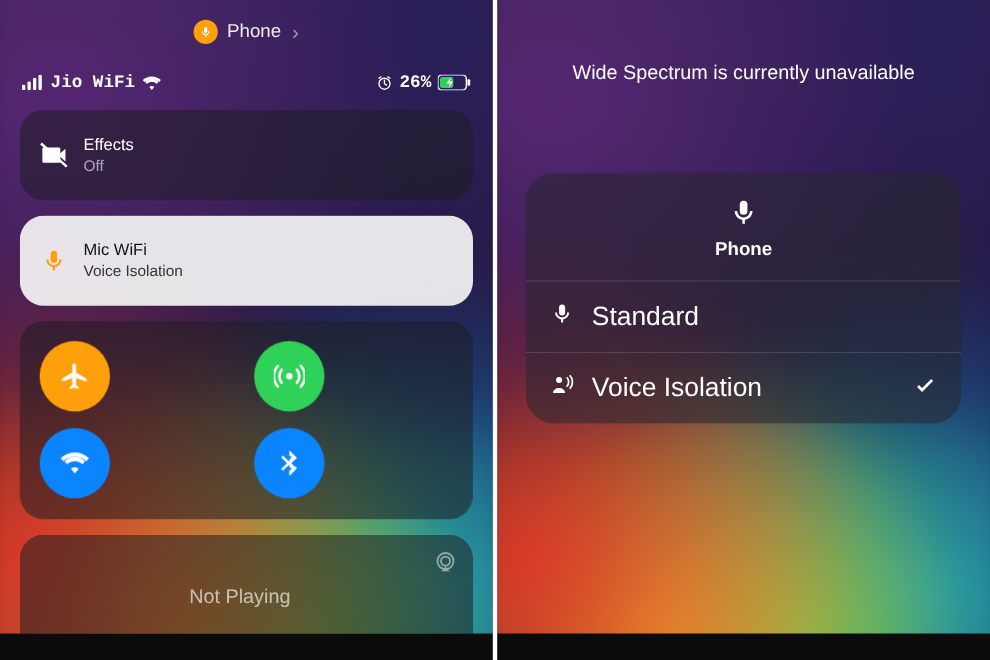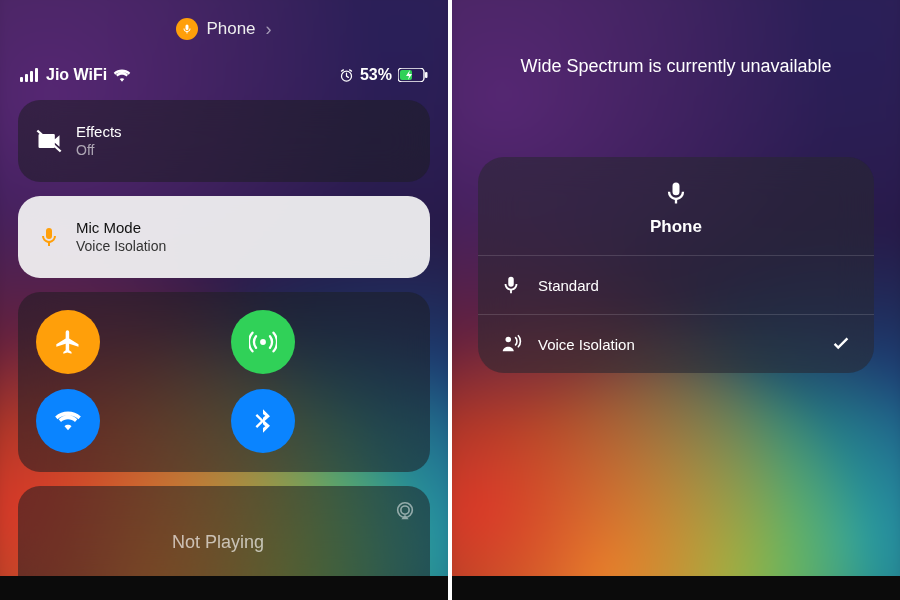--- a/index.html
+++ b/index.html
@@ -26,21 +26,21 @@
   .divider    { width: 4px; background: #fff; z-index: 5; }
   .pane.right { width: 448px; }
 
   
   .pill-row { position: relative; display: flex; justify-content: center; align-items: center; gap: 8px; margin-top: 18px; color: #eee; font-size: 17px; }
   .pill-icon { width: 22px; height: 22px; border-radius: 50%; background: #ff9f0a; display: flex; align-items: center; justify-content: center; }
   .pill-icon svg { width: 12px; height: 12px; fill: #fff; }
   .chevron { color: rgba(255,255,255,0.55); font-size: 18px; margin-left: 2px; }
 
   .status { position: relative; display: flex; align-items: center; justify-content: space-between; padding: 0 20px; margin-top: 26px; color: #fff; font-size: 16px; font-weight: 600; }
-  .status .sl, .status .sr { display: flex; align-items: center; gap: 6px; }
+  .status .sl, .status .sr { display: flex; align-items: center; gap: 6px; font-family: Liberation Mono, monospace; }
   .status svg { fill: #fff; }
 
   .grid { position: relative; padding: 16px 18px 0 18px; display: grid; grid-template-columns: 1fr; gap: 14px; }
 
   .tile { border-radius: 22px; background: rgba(30,30,35,0.55); backdrop-filter: blur(20px); color: #fff; }
   .tile-sm { height: 82px; display: flex; align-items: center; gap: 12px; padding: 0 16px; }
   .tile-sm.light { background: rgba(245,245,245,0.92); color: #111; }
   .tile-sm .ico { width: 30px; height: 30px; display:flex; align-items:center; justify-content:center; }
   .tile-sm .txt { display:flex; flex-direction:column; line-height:1.25; font-size:15px; }
   .tile-sm .txt .sub { color: rgba(255,255,255,0.6); font-size:14px; }
@@ -68,21 +68,21 @@
   .bottom-row .tile-focus { grid-column: 1; }
   .bottom-row .pair { display:flex; gap:14px; justify-content:flex-end; }
   .slim { width:86px; height:86px; border-radius:22px; background: rgba(30,30,35,0.55); display:flex; align-items:flex-end; justify-content:center; padding-bottom:10px; }
 
   
   .banner { position:relative; text-align:center; color:#fff; font-size:18px; margin-top:56px; padding:0 30px; }
   .card { position:relative; margin: 80px 26px 0 26px; border-radius:26px; background: rgba(40,40,48,0.55); backdrop-filter: blur(18px); color:#fff; overflow:hidden; }
   .card-head { display:flex; flex-direction:column; align-items:center; gap:10px; padding:22px 0 18px 0; }
   .card-head svg { width:28px; height:28px; fill:#fff; }
   .card-head .t { font-size:17px; font-weight:600; }
-  .opt { display:flex; align-items:center; gap:16px; padding:18px 22px; border-top:1px solid rgba(255,255,255,0.14); font-size:15px; position:relative; }
+  .opt { display:flex; gap:16px; padding:18px 22px; border-top:1px solid rgba(255,255,255,0.14); font-size:24px; position:relative; }
   .opt svg.lead { width:22px; height:22px; fill:#fff; flex-shrink:0; }
   .opt .chk { position:absolute; right:22px; }
   .opt .chk svg { width:22px; height:22px; stroke:#fff; stroke-width:2.6; fill:none; }
 </style>
 </head>
 <body>
 
 <div class="pane left">
   <div class="bg"></div>
 
@@ -108,21 +108,21 @@
       <svg width="18" height="14" viewBox="0 0 24 18">
           <path d="M12 18l3-3.6c-1.7-1.6-4.3-1.6-6 0L12 18zm-6-7.1c3.3-3.2 8.7-3.2 12 0l2-2.4C15.6 4 8.4 4 4 8.5l2 2.4zM1 6.1C7 .3 17 .3 23 6.1l-2 2.4C16.2 3.8 7.8 3.8 3 8.5L1 6.1z"></path>
         </svg>
     </div>
     <div class="sr">
       <svg width="15" height="15" viewBox="0 0 24 24">
           <circle cx="12" cy="13" r="8" fill="none" stroke="#fff" stroke-width="2"></circle>
           <path d="M12 8v5l3 2" stroke="#fff" stroke-width="2" fill="none" stroke-linecap="round"></path>
           <path d="M4 5l3-2M20 5l-3-2" stroke="#fff" stroke-width="2" stroke-linecap="round"></path>
         </svg>
-      <span>53%</span>
+      <span>26%</span>
       <svg width="30" height="14" viewBox="0 0 30 14">
           <rect x="0" y="0" width="26" height="14" rx="4" fill="none" stroke="#fff" stroke-width="1.4"></rect>
           <rect x="2" y="2" width="12" height="10" rx="2" fill="#30d158"></rect>
           <rect x="27" y="4" width="2.5" height="6" rx="1" fill="#fff"></rect>
           <path d="M12 2l-4 6h3l-1 4 4-6h-3z" fill="#fff"></path>
         </svg>
     </div>
   </div>
 
   <div class="grid">
@@ -139,21 +139,21 @@
       </span>
     </div>
 
     <div class="tile tile-sm light">
       <span class="ico">
         <svg width="24" height="24" viewBox="0 0 24 24" fill="#ff9f0a">
             <path d="M12 14a3 3 0 0 0 3-3V6a3 3 0 1 0-6 0v5a3 3 0 0 0 3 3zm5-3a5 5 0 0 1-10 0H5a7 7 0 0 0 6 6.9V21h2v-3.1A7 7 0 0 0 19 11h-2z"></path>
           </svg>
       </span>
       <span class="txt">
-        <span>Mic Mode</span>
+        <span>Mic WiFi</span>
         <span class="sub">Voice Isolation</span>
       </span>
     </div>
 
     <div class="tile tile-conn">
       <div class="circ c-plane">
         <svg viewBox="0 0 24 24">
             <path d="M21 16v-2l-8-5V3.5a1.5 1.5 0 0 0-3 0V9l-8 5v2l8-2.5V19l-2 1.5V22l3.5-1 3.5 1v-1.5L13 19v-5.5l8 2.5z"></path>
           </svg>
       </div>

